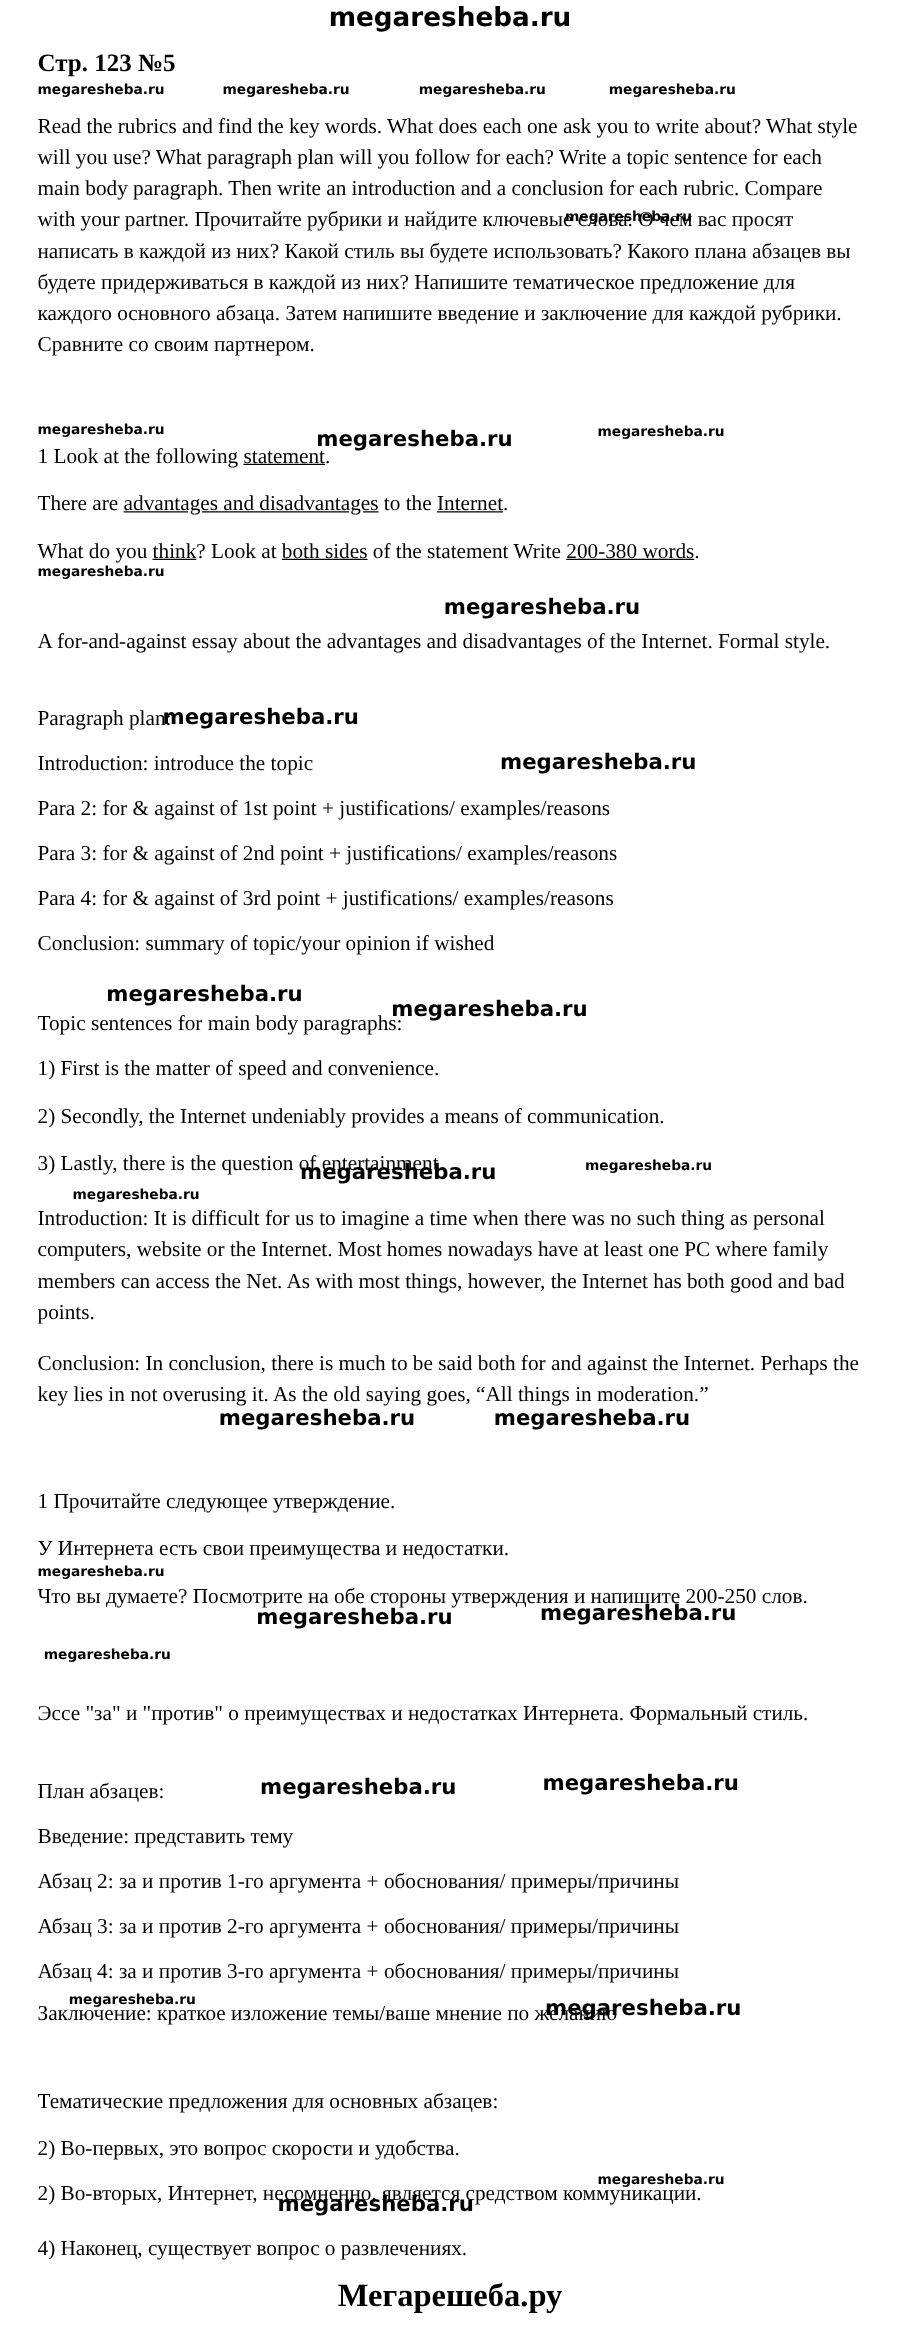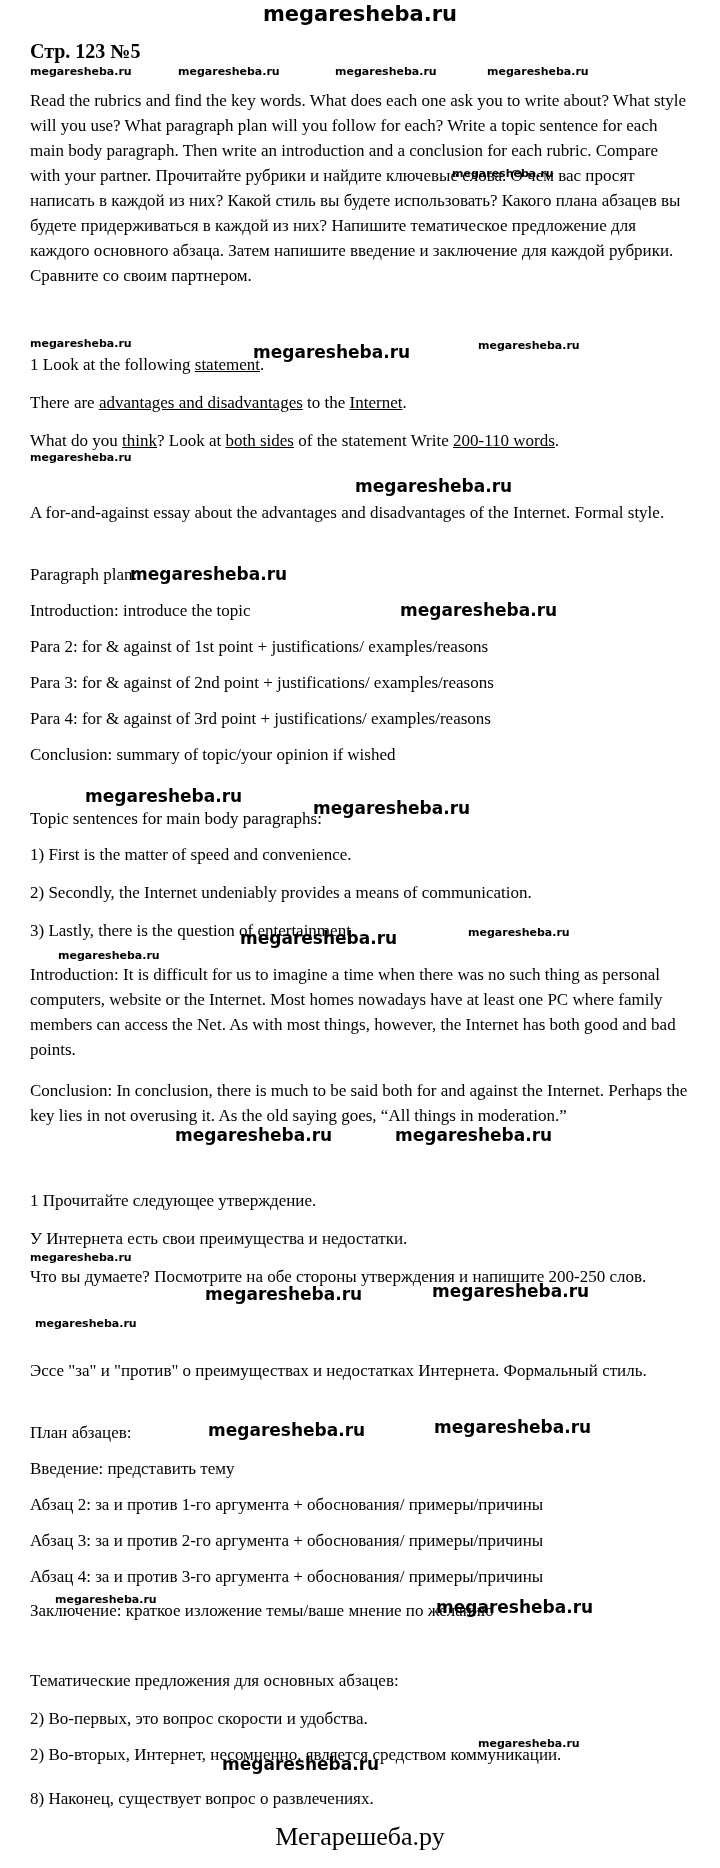--- a/index.html
+++ b/index.html
@@ -10,21 +10,21 @@
   .u{text-decoration:underline;margin-top:17px;}
   .top-title{position:absolute;top:2px;left:0;width:100%;text-align:center;
              font-family:"DejaVu Sans",sans-serif;font-weight:bold;font-size:21px;}
   .heading{position:absolute;top:40px;left:30px;font-weight:bold;font-size:20px;
            font-family:"Liberation Serif",serif;}
   .wm{position:absolute;font-family:"DejaVu Sans",sans-serif;font-weight:bold;
       color:#000;white-space:nowrap;line-height:1;}
   .wm-sm{font-size:11px;}
   .wm-lg{font-size:17px;}
   .bottom-title{position:absolute;top:1822px;left:0;width:100%;text-align:center;
-                font-weight:normal;font-size:26px;font-family:"Liberation Serif",serif;}
+                font-weight:bold;font-size:26px;font-family:"Liberation Serif",serif;}
 </style>
 </head>
 <body>
 
 <div class="page">
 
   <div class="top-title">megaresheba.ru</div>
   <div class="heading">Стр. 123 №5</div>
 
   <span class="wm wm-sm" style="left:30px;top:66px">megaresheba.ru</span>
@@ -56,21 +56,21 @@
   <span class="wm wm-lg" style="left:436px;top:1599px">megaresheba.ru</span>
   <span class="wm wm-sm" style="left:478px;top:1738px">megaresheba.ru</span>
   <span class="wm wm-lg" style="left:222px;top:1756px">megaresheba.ru</span>
 
   <p class="t" style="top:88px">Read the rubrics and find the key words. What does each one ask you to write about? What style will you use? What paragraph plan will you follow for each? Write a topic sentence for each main body paragraph. Then write an introduction and a conclusion for each rubric. Compare with your partner. Прочитайте рубрики и найдите ключевые слова. О чем вас просят написать в каждой из них? Какой стиль вы будете использовать? Какого плана абзацев вы будете придерживаться в каждой из них? Напишите тематическое предложение для каждого основного абзаца. Затем напишите введение и заключение для каждой рубрики. Сравните со своим партнером.</p>
 
   <p class="t" style="top:352px"><span>1 Look at the following </span><span class="u">statement</span><span>.</span></p>
 
   <p class="t" style="top:390px"><span>There are </span><span class="u">advantages and disadvantages</span><span> to the </span><span class="u">Internet</span><span>.</span></p>
 
-  <p class="t" style="top:428px"><span>What do you </span><span class="u">think</span><span>? Look at </span><span class="u">both sides</span><span> of the statement Write </span><span class="u">200-110 words</span><span>.</span></p>
+  <p class="t" style="top:428px"><span>What do you </span><span class="u">think</span><span>? Look at </span><span class="u">both sides</span><span> of the statement Write </span><span class="u">200-380 words</span><span>.</span></p>
 
   <p class="t" style="top:500px">A for-and-against essay about the advantages and disadvantages of the Internet. Formal style.</p>
   <p class="t" style="top:562px">Paragraph plan:</p>
   <p class="t" style="top:598px">Introduction: introduce the topic</p>
   <p class="t" style="top:634px">Para 2: for &amp; against of 1st point + justifications/ examples/reasons</p>
   <p class="t" style="top:670px">Para 3: for &amp; against of 2nd point + justifications/ examples/reasons</p>
   <p class="t" style="top:706px">Para 4: for &amp; against of 3rd point + justifications/ examples/reasons</p>
   <p class="t" style="top:742px">Conclusion: summary of topic/your opinion if wished</p>
 
   <p class="t" style="top:806px">Topic sentences for main body paragraphs:</p>
@@ -87,17 +87,17 @@
   <p class="t" style="top:1358px">Эссе "за" и "против" о преимуществах и недостатках Интернета. Формальный стиль.</p>
   <p class="t" style="top:1420px">План абзацев:</p>
   <p class="t" style="top:1456px">Введение: представить тему</p>
   <p class="t" style="top:1492px">Абзац 2: за и против 1-го аргумента + обоснования/ примеры/причины</p>
   <p class="t" style="top:1528px">Абзац 3: за и против 2-го аргумента + обоснования/ примеры/причины</p>
   <p class="t" style="top:1564px">Абзац 4: за и против 3-го аргумента + обоснования/ примеры/причины</p>
   <p class="t" style="top:1598px">Заключение: краткое изложение темы/ваше мнение по желанию</p>
   <p class="t" style="top:1668px">Тематические предложения для основных абзацев:</p>
   <p class="t" style="top:1706px">2) Во-первых, это вопрос скорости и удобства.</p>
   <p class="t" style="top:1742px">2) Во-вторых, Интернет, несомненно, является средством коммуникации.</p>
-  <p class="t" style="top:1786px">8) Наконец, существует вопрос о развлечениях.</p>
+  <p class="t" style="top:1786px">4) Наконец, существует вопрос о развлечениях.</p>
 
   <div class="bottom-title">Мегарешеба.ру</div>
 
 </div>
 
 </body></html>

